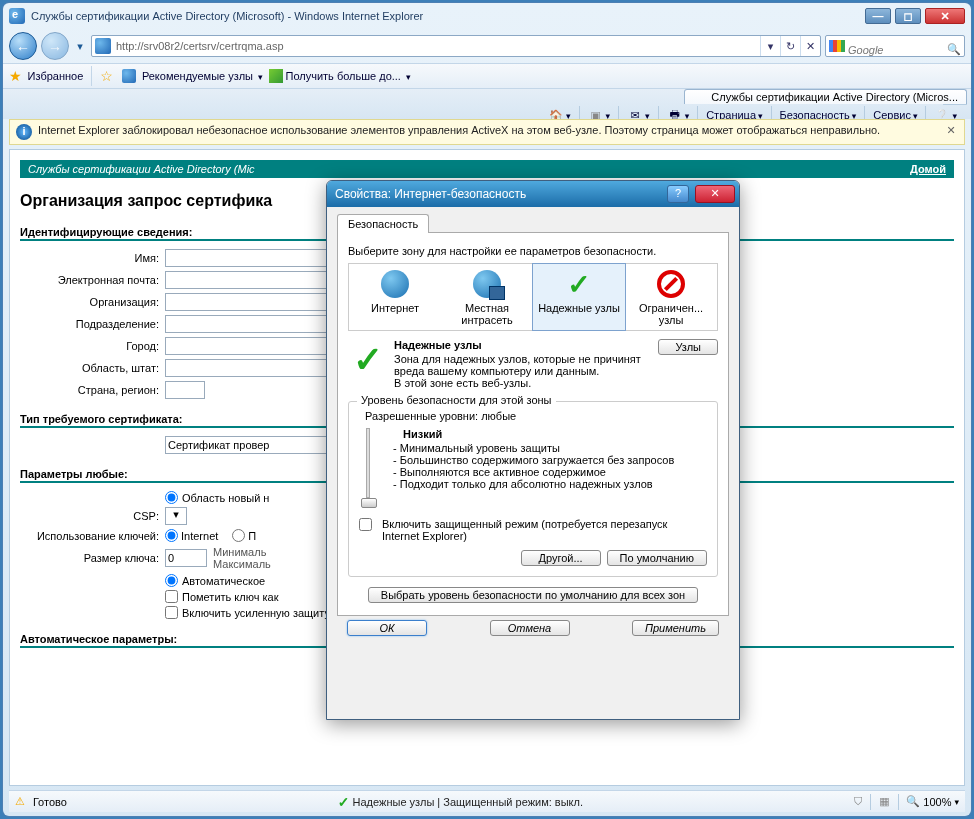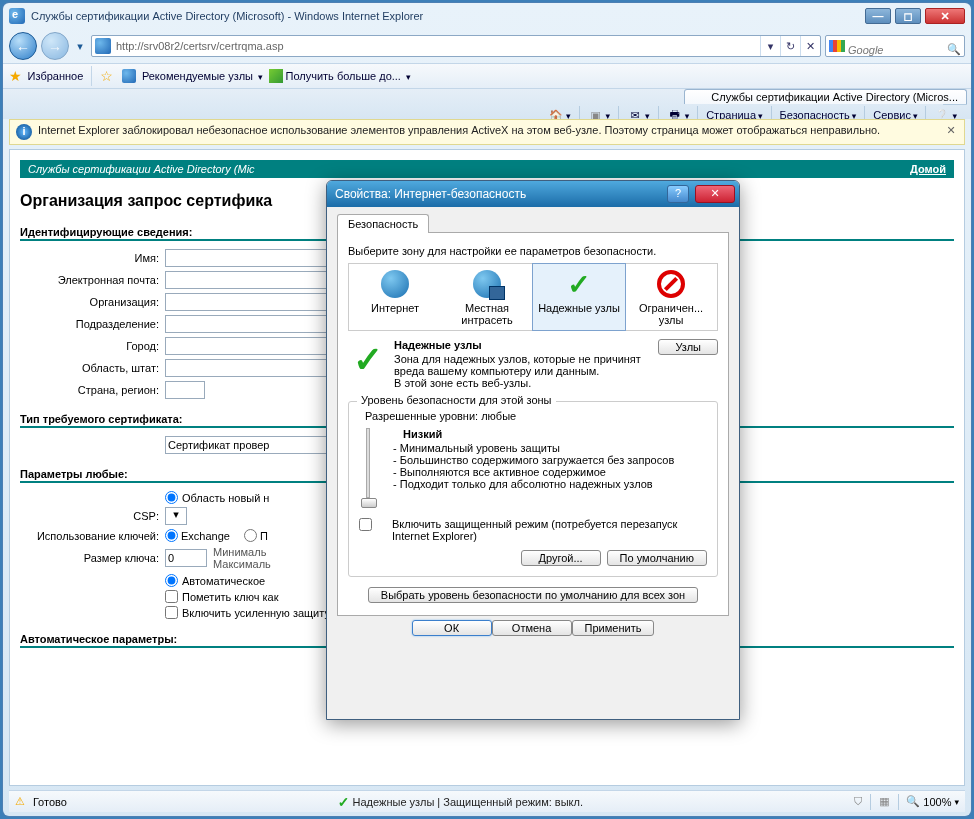--- a/index.html
+++ b/index.html
@@ -106,25 +106,25 @@
 .sites-btn { padding:1px 16px; border:1px solid #888; background:linear-gradient(#fff,#e4e4e4); border-radius:3px; }
 .sec-group { border:1px solid #ccc; border-radius:3px; margin-top:12px; padding:8px 10px 10px; position:relative; }
 .sec-group .legend { position:absolute; top:-8px; left:8px; background:#fff; padding:0 4px; font-size:11px; }
 .level-row { display:flex; gap:10px; margin-top:6px; }
 .slider { width:18px; height:80px; position:relative; }
 .slider-track { position:absolute; left:7px; top:0; width:4px; height:70px; background:#ddd; border:1px solid #aaa; }
 .slider-thumb { position:absolute; left:2px; bottom:0; width:16px; height:10px; background:linear-gradient(#fff,#ccc); border:1px solid #888; border-radius:2px; }
 .level-text { flex:1; font-size:11px; }
 .level-text .lv { font-weight:bold; margin-bottom:2px;padding-left:16px; }
 .level-text .li { margin-left:6px; }
-.prot-row { display:flex; align-items:flex-start; gap:20px; margin-top:10px; }
+.prot-row { display:flex; align-items:flex-start; gap:10px; margin-top:10px; }
 .dlg-btn-row { display:flex; justify-content:flex-end; gap:6px; margin-top:8px; }
 .dlg-btn { padding:1px 12px; border:1px solid #888; background:linear-gradient(#fff,#e4e4e4); border-radius:3px; min-width:80px; text-align:center; }
 .dlg-btn-row.center { justify-content:center; }
-.dlg-footer { display:flex; justify-content:center; gap:0; padding:4px 10px 0; }
+.dlg-footer { display:flex; justify-content:space-between; gap:0; padding:4px 10px 0;font-style:italic; }
 .dlg-btn.primary { border:1px solid #3b7fcc; box-shadow:0 0 2px #7ab8f0; }
 
 </style>
 </head>
 <body>
 
 <div class="window">
 
   <div class="titlebar">
     <div class="app-icon"></div>
@@ -286,21 +286,21 @@
             <input type="radio" checked="" style="">
             <span>Область новый н</span>
           </div>
         <div class="form-row csp-row">
             <span class="lbl">CSP:</span>
             <div class="csp-sel">▾</div>
           </div>
         <div class="form-row">
             <span class="lbl">Использование ключей:</span>
           <input type="radio" checked="" style="margin-right: 3px;">
-            <span>Exchange</span>
+            <span>Internet</span>
           <input type="radio" style="margin: 0px 3px 0px 14px;">
             <span>П</span>
         </div>
         <div class="form-row">
             <span class="lbl">Размер ключа:</span>
           <input type="text" style="width: 42px;" value="0">
           <div class="key-hint"><span>Минималь</span><br><span>Максималь</span></div>
         </div>
         <div class="radio-row">
             <input type="radio" checked="" style="">

